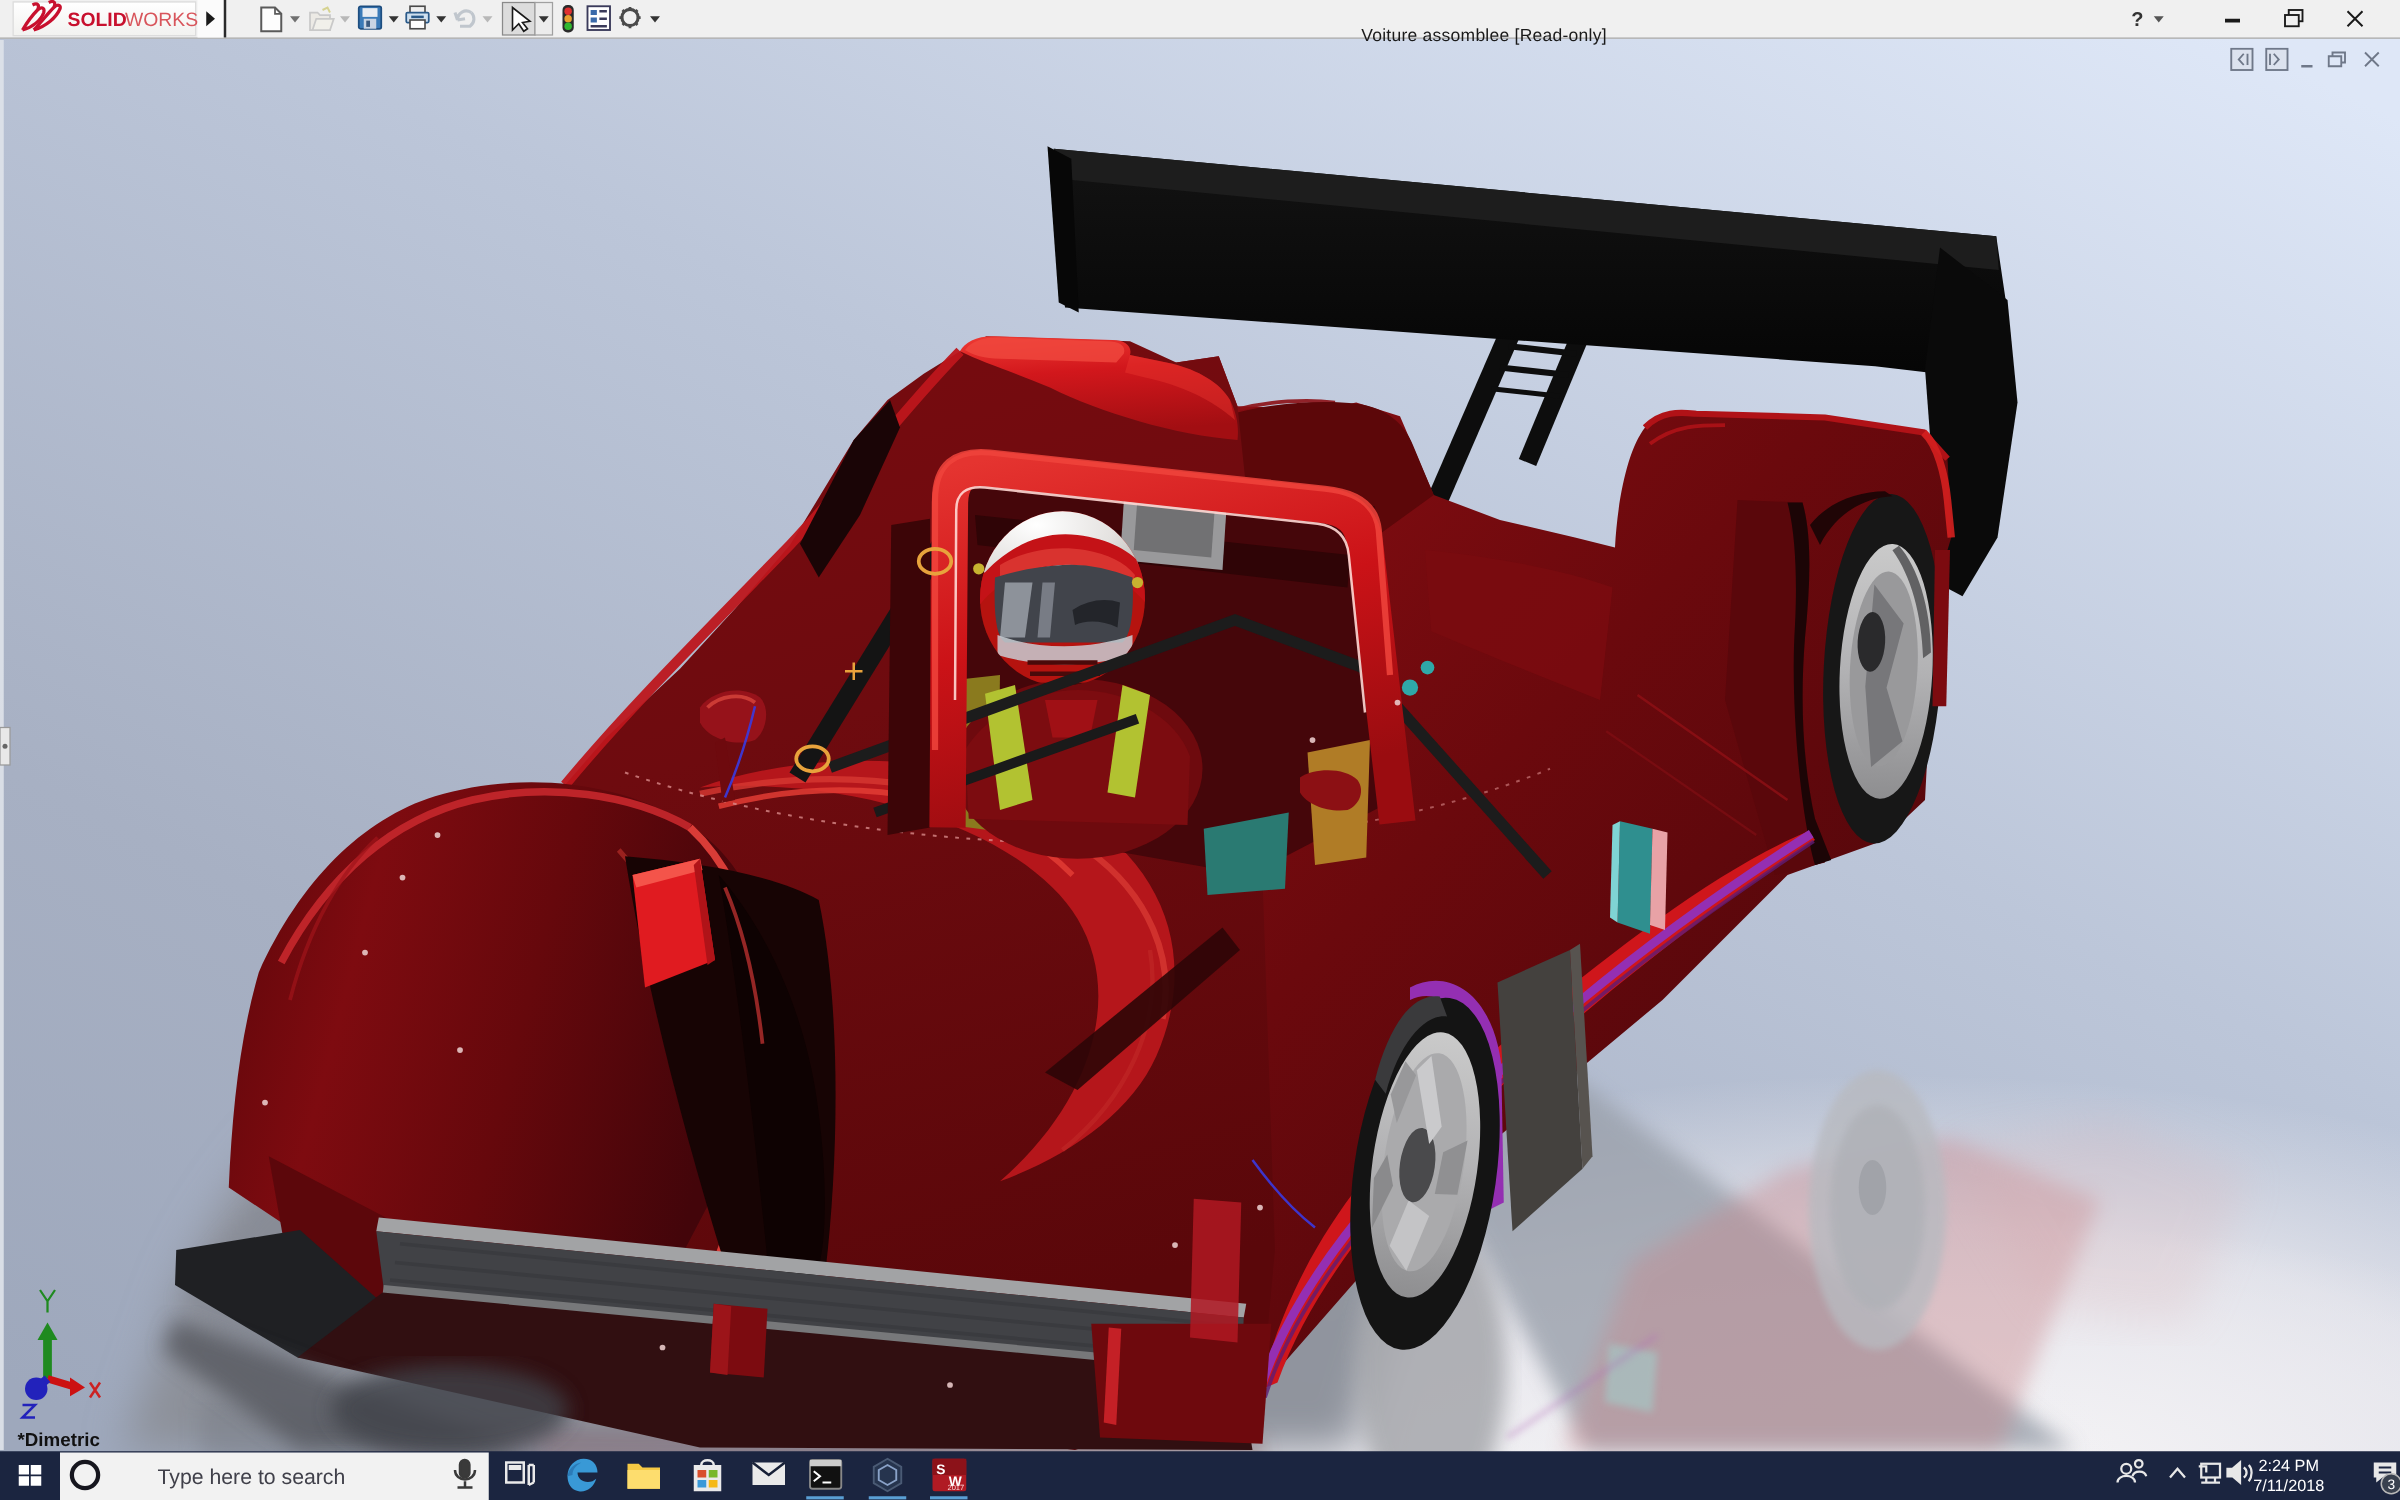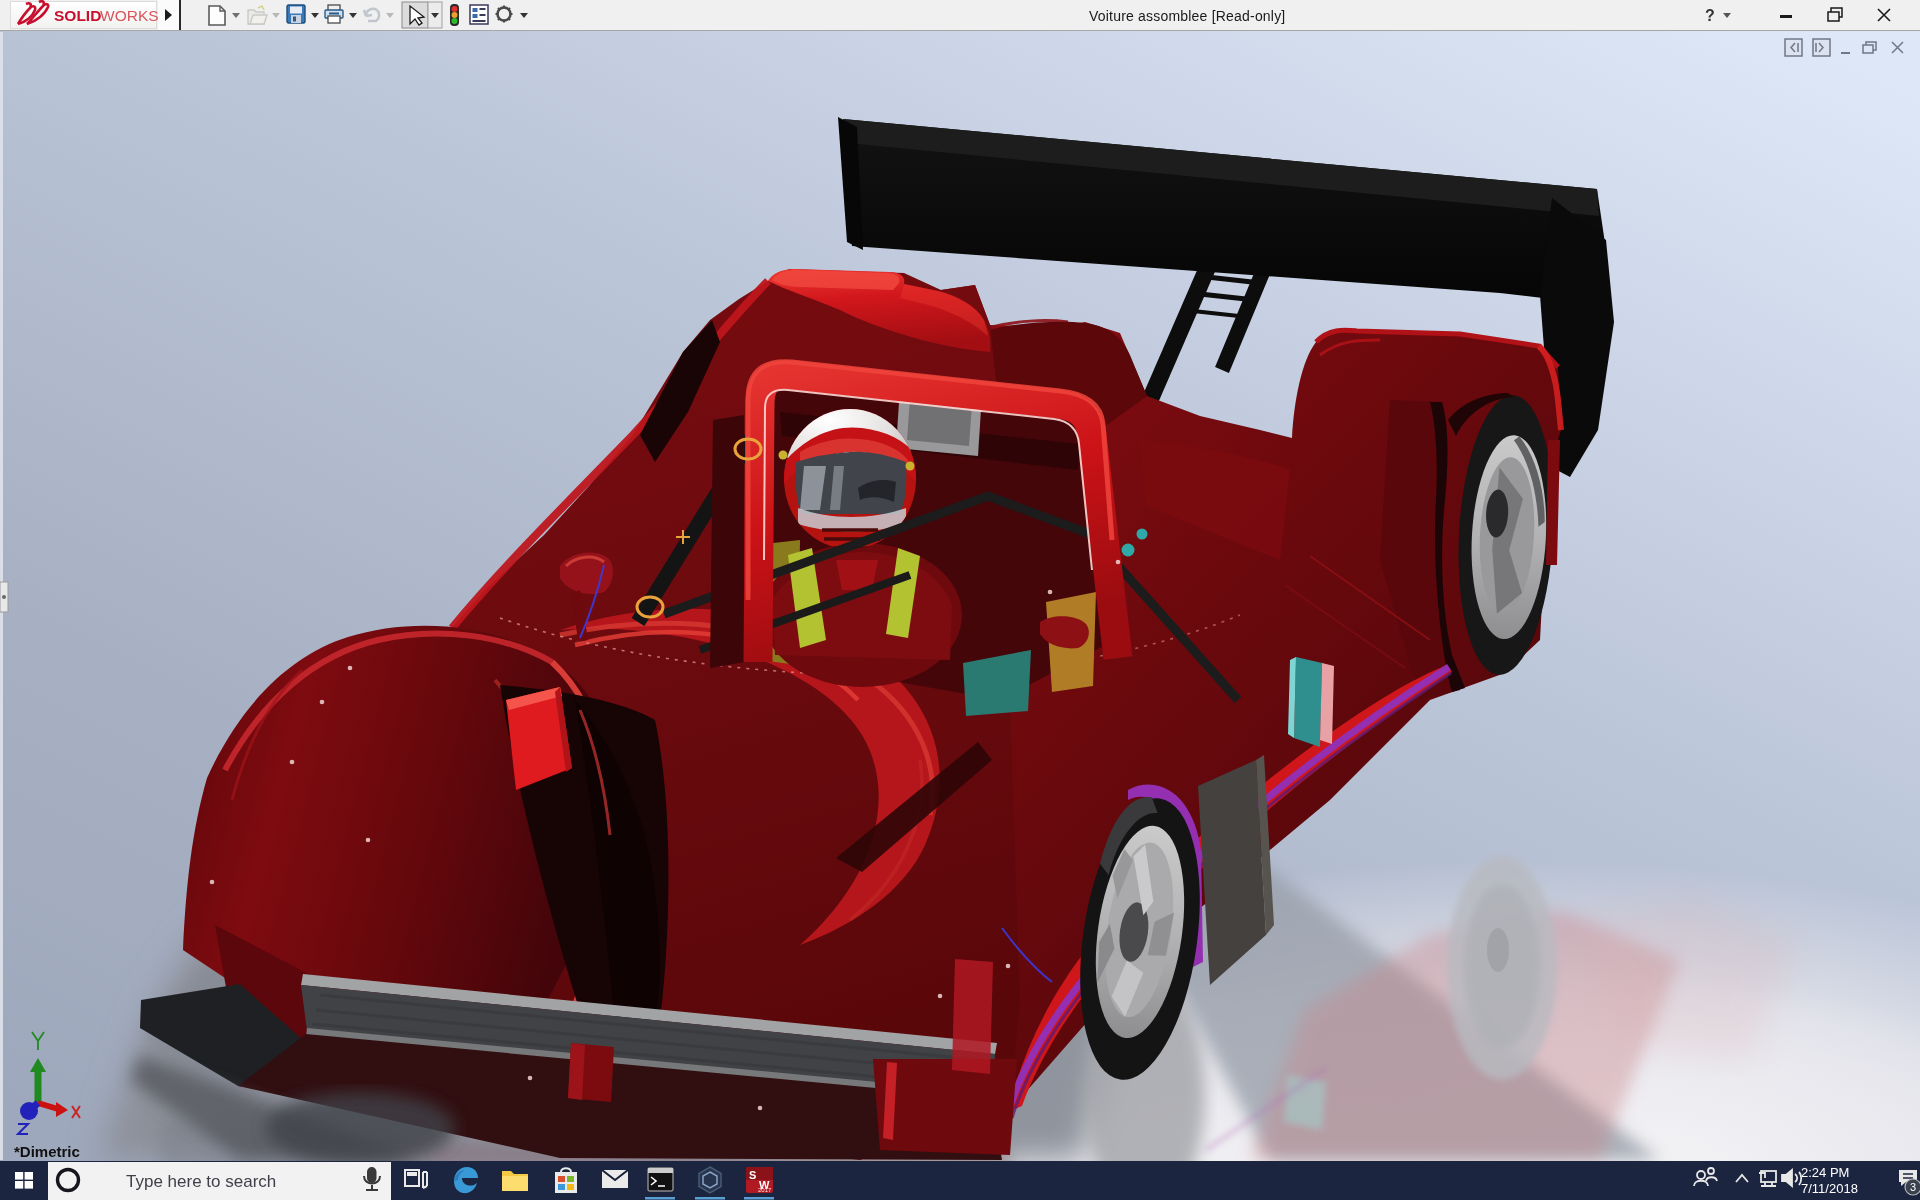--- a/index.html
+++ b/index.html
@@ -1,25 +1,25 @@
 <!DOCTYPE html>
 <html><head>
 <meta charset="utf-8">
 <style>
 * { margin:0; padding:0; box-sizing:border-box; }
 html,body { width:1920px; height:1200px; overflow:hidden; font-family:"Liberation Sans", sans-serif; background:#fff; }
 #scene { position:absolute; top:0; left:0; z-index:0; }
 #titlebar { position:absolute; top:0; left:0; width:1920px; height:31px; background:#f0f0f0; border-bottom:1px solid #a6a6a6; z-index:10; }
 #logo { position:absolute; top:1px; left:10px; width:147px; height:28px; background:linear-gradient(180deg,#ffffff,#f2f2f0); border:1px solid #dcdcdc; z-index:11; }
 #flyout { position:absolute; top:0px; left:158px; width:23px; height:30px; background:#fbfbfb; border-right:2px solid #2a2a2a; z-index:11; }
-#title { position:absolute; top:8px; left:1089px; font-size:14px; color:#1a1a1a; z-index:11; letter-spacing:0.2px; }
+#title { position:absolute; top:20px; left:1089px; font-size:14px; color:#1a1a1a; z-index:11; letter-spacing:0.2px; }
 #taskbar { position:absolute; top:1161px; left:0; width:1920px; height:39px; background:#1b2540; z-index:10; }
 #searchbox { position:absolute; left:48px; top:1162px; width:343px; height:38px; background:#f2f2f2; z-index:11; }
 #searchtext { position:absolute; left:90px; top:1172px; font-size:17px; color:#40404a; z-index:12;margin-left:36px; }
-#clock { position:absolute; right:59px; top:1165px; width:60px; z-index:12; color:#fff; font-size:13px; text-align:left; line-height:16px; }
+#clock { position:absolute; right:59px; top:1165px; width:60px; z-index:12; color:#fff; font-size:13px; text-align:center; line-height:16px; }
 svg { display:block; }
 </style>
 </head>
 <body>
 <svg id="scene" width="1920" height="1200" viewBox="0 0 1920 1200" xmlns="http://www.w3.org/2000/svg">
 <defs>
 <linearGradient id="sky" x1="0.9" y1="0" x2="0.1" y2="1">
   <stop offset="0" stop-color="#dee7f7"></stop>
   <stop offset="0.4" stop-color="#bcc6d9"></stop>
   <stop offset="0.75" stop-color="#a7b0c3"></stop>

